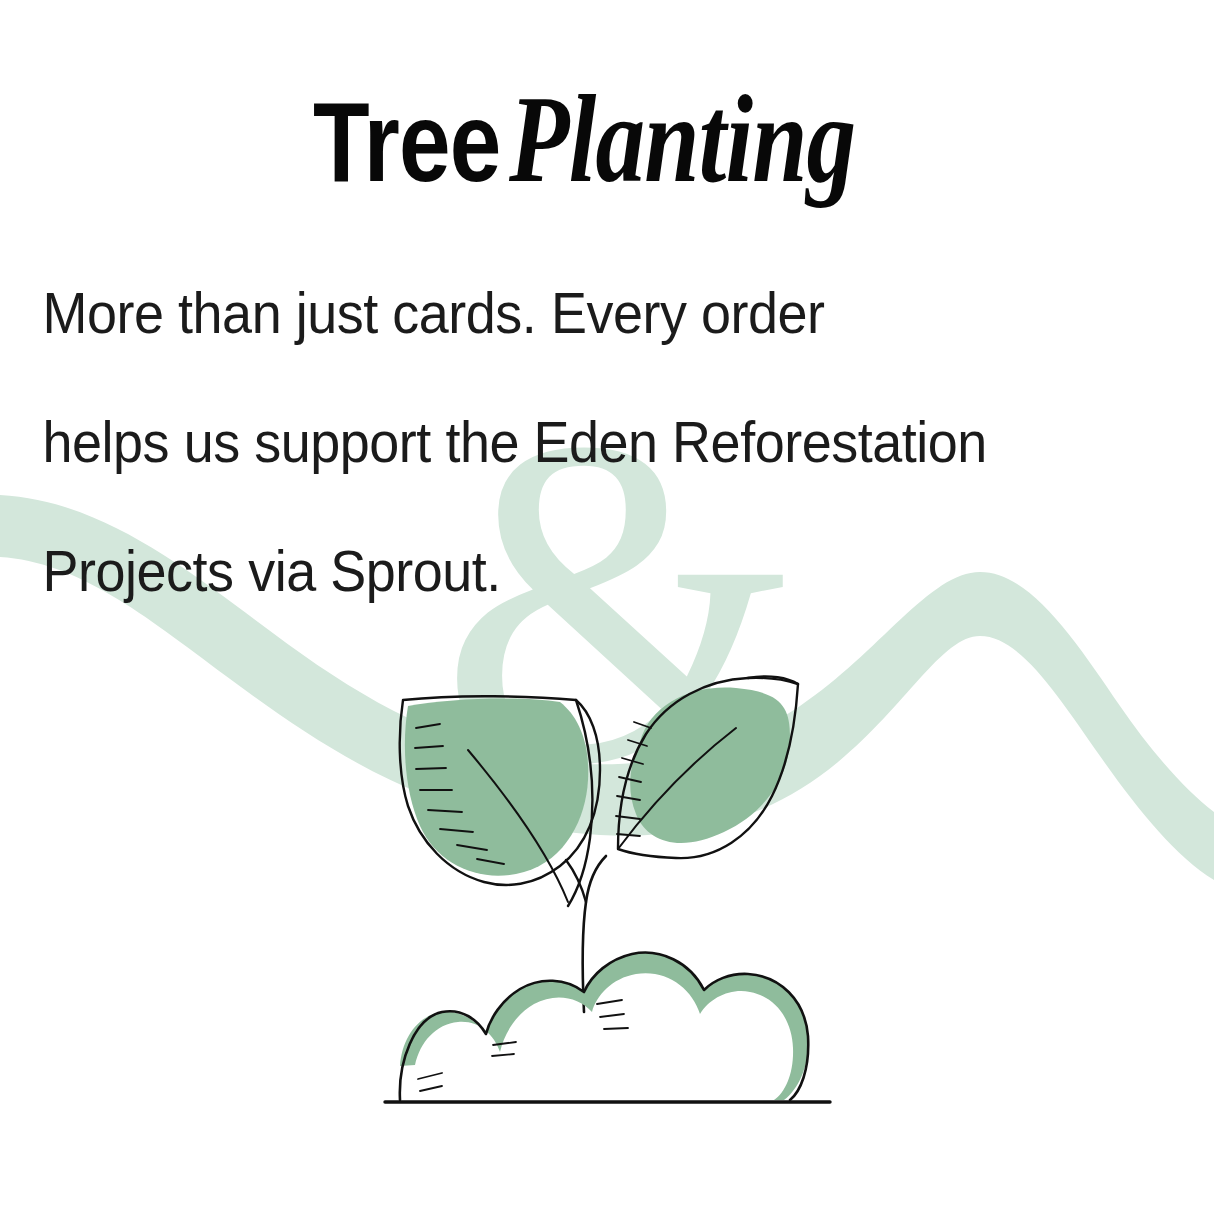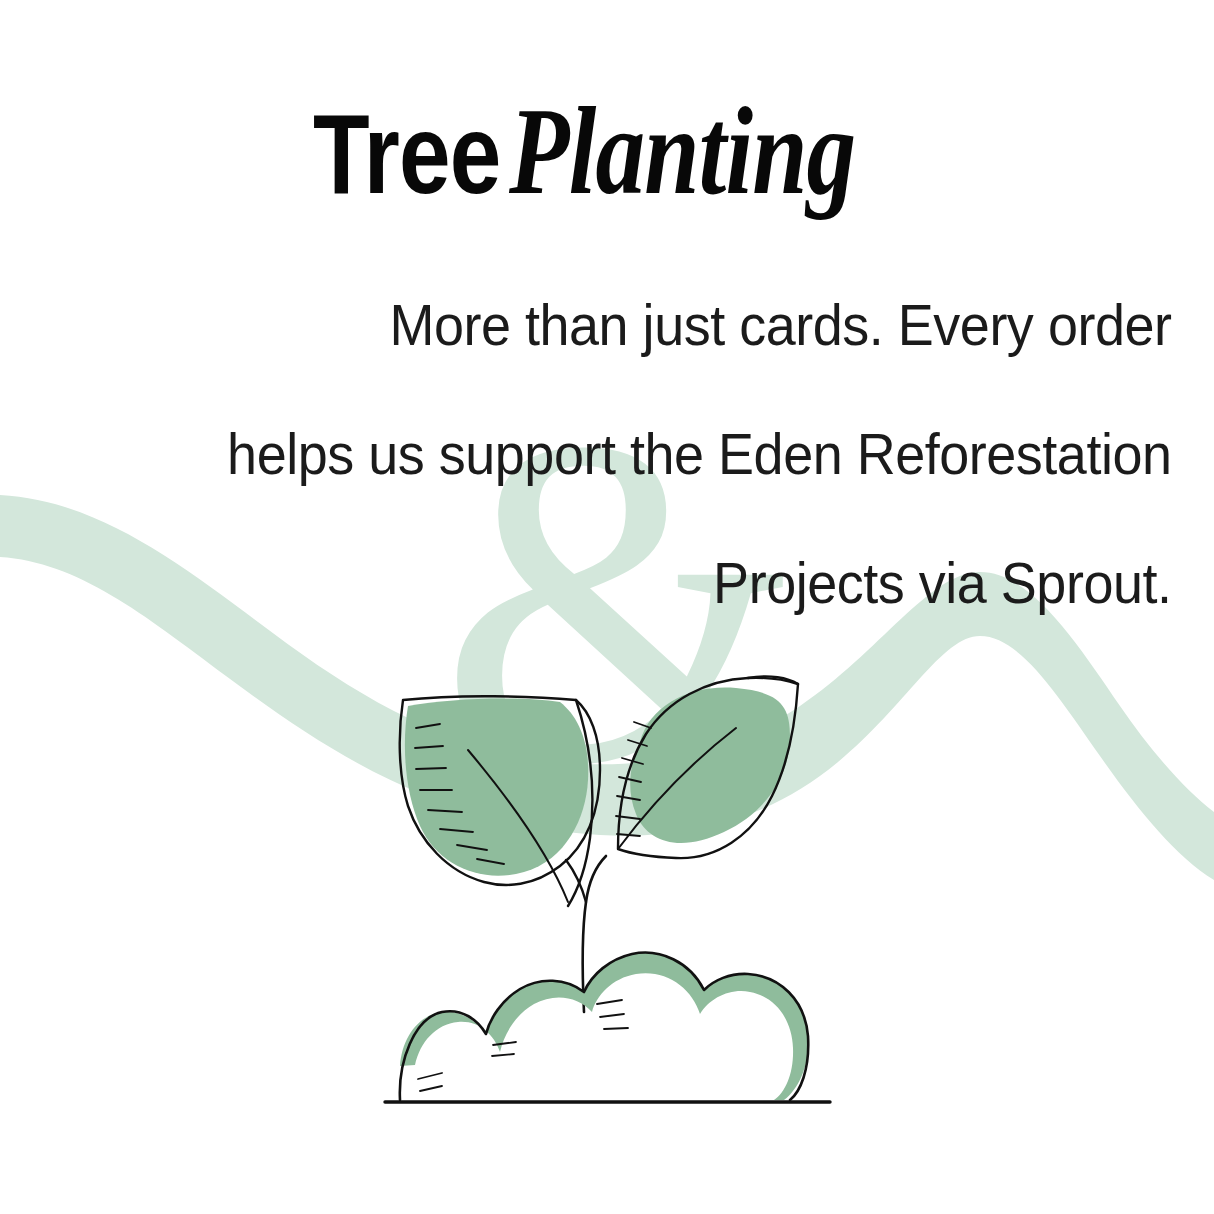--- a/index.html
+++ b/index.html
@@ -23,21 +23,21 @@
     position: absolute;
     left: 0; top: 0;
     width: 1214px;
     height: 1214px;
     pointer-events: none;
   }
 
   
   #text-layer {
     position: absolute;
-    left: 0; top: 12px;
+    left: 0; top: 0;
     width: 1214px;
     height: 1072px;
   }
 
   #title-block {
     position: absolute;
     left: 0;
     top: 78px;
     width: 1214px;
     text-align: center;
@@ -65,21 +65,21 @@
     transform-origin: left center;
     margin-left: 8px;
     letter-spacing: -1px;
   }
 
   #subtitle-block {
     position: absolute;
     left: 0;
     top: 248px;
     width: 1214px;
-    text-align: right;
+    text-align: left;
   }
   .sub-line {
     font-family: "Liberation Sans", "DejaVu Sans", sans-serif;
     font-weight: 300;
     font-size: 58px;
     line-height: 129px;
     letter-spacing: -0.5px;
     color: #1b1b1b;
     white-space: nowrap;
     transform: scaleX(0.93);

